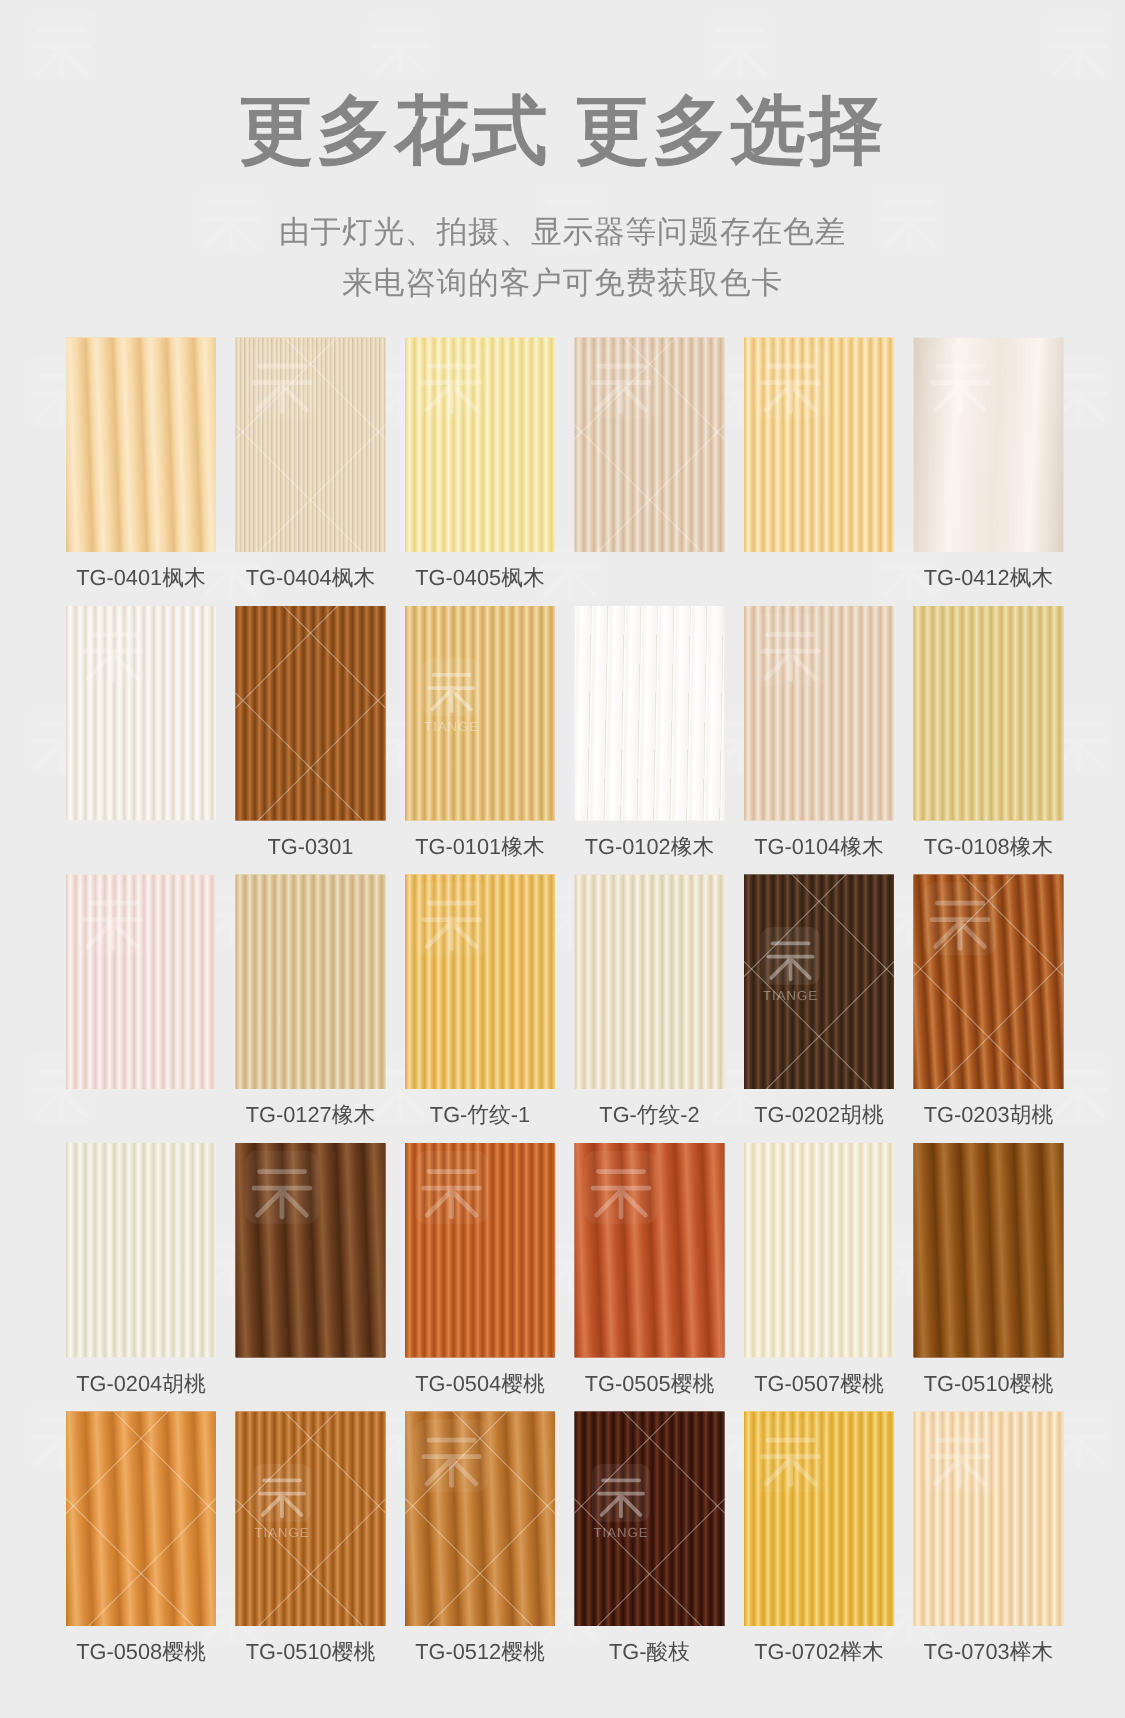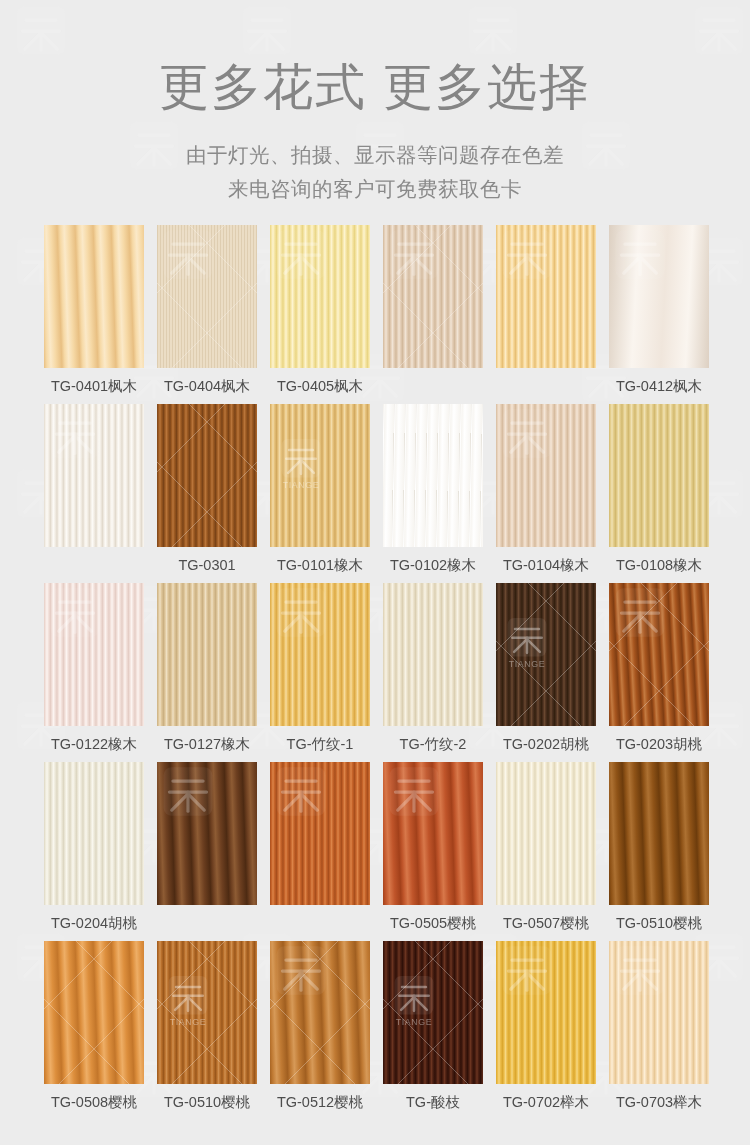--- a/index.html
+++ b/index.html
@@ -24,21 +24,21 @@
   }
   .bgwm {
     position:absolute;
     width:62px; height:62px;
     opacity:.30;
   }
 
   
   #header { position:relative; z-index:2; padding-top:58px; text-align:center; }
   #title {
-    font-size:50px; font-weight:normal; color:#858585;
+    font-size:50px; font-weight:bold; color:#858585;
     letter-spacing:2px; line-height:1.18; white-space:pre;
   }
   .subtitle {
     font-size:20.5px; color:#8a8a8a; line-height:1.55;
     letter-spacing:.5px;
   }
   #sub1 { margin-top:22px; }
   #sub2 { margin-top:2px; }
 
   
@@ -693,21 +693,20 @@
     <g stroke="#ffffff" stroke-width="5.5" stroke-linecap="round" fill="none">
       <line x1="24" y1="26" x2="76" y2="26"></line>
       <line x1="18" y1="45" x2="82" y2="45"></line>
       <line x1="50" y1="45" x2="50" y2="78"></line>
       <line x1="50" y1="48" x2="22" y2="76"></line>
       <line x1="50" y1="48" x2="78" y2="76"></line>
     </g>
 
   </svg></div>
         </div>
-        <span class="label">TG-0122橡木</span>
       </div>
       <div class="cell">
         <div class="swatch" style="background: rgb(223, 199, 156);">
           <div class="grain" style="background: repeating-linear-gradient(90deg, rgb(203, 176, 129) 0px, rgb(223, 199, 156) 1.5px, rgb(239, 224, 195) 3px, rgb(223, 199, 156) 4.5px, rgb(203, 176, 129) 6.5px), repeating-linear-gradient(90deg, rgba(0, 0, 0, 0.1) 0px, rgba(0, 0, 0, 0) 2px, rgba(255, 255, 255, 0.1) 9px, rgba(0, 0, 0, 0) 17px), linear-gradient(rgb(223, 199, 156), rgb(223, 199, 156));"></div>
         </div>
         <span class="label">TG-0127橡木</span>
       </div>
       <div class="cell">
         <div class="swatch" style="background: rgb(236, 194, 104);">
           <div class="grain" style="background: repeating-linear-gradient(90deg, rgb(220, 169, 69) 0px, rgb(236, 194, 104) 1.5px, rgb(247, 220, 159) 3px, rgb(236, 194, 104) 4.5px, rgb(220, 169, 69) 6.5px), repeating-linear-gradient(90deg, rgba(0, 0, 0, 0.1) 0px, rgba(0, 0, 0, 0) 2px, rgba(255, 255, 255, 0.1) 9px, rgba(0, 0, 0, 0) 17px), linear-gradient(rgb(236, 194, 104), rgb(236, 194, 104));"></div>
@@ -800,20 +799,21 @@
     <g stroke="#ffffff" stroke-width="5.5" stroke-linecap="round" fill="none">
       <line x1="24" y1="26" x2="76" y2="26"></line>
       <line x1="18" y1="45" x2="82" y2="45"></line>
       <line x1="50" y1="45" x2="50" y2="78"></line>
       <line x1="50" y1="48" x2="22" y2="76"></line>
       <line x1="50" y1="48" x2="78" y2="76"></line>
     </g>
 
   </svg></div>
         </div>
+        <span class="label">TG-0504樱桃</span>
       </div>
       <div class="cell">
         <div class="swatch" style="background: rgb(192, 85, 42);">
           <div class="grain" style="background: repeating-linear-gradient(88deg, rgb(162, 64, 26) 0px, rgb(192, 85, 42) 3px, rgb(216, 120, 74) 7px, rgb(192, 85, 42) 12px, rgb(162, 64, 26) 18px), repeating-linear-gradient(92deg, rgba(0, 0, 0, 0.14) 0px, rgba(0, 0, 0, 0) 5px, rgba(255, 255, 255, 0.12) 14px, rgba(0, 0, 0, 0) 26px), linear-gradient(rgb(192, 85, 42), rgb(192, 85, 42));"></div>
           <div class="wm" title="TIANGE 天" style="left: 2px; top: 4px;">
   <svg width="58" height="70.76" viewBox="0 0 100 122" xmlns="http://www.w3.org/2000/svg" style="opacity:0.3">
     <rect x="8" y="2" width="84" height="84" rx="14" ry="14" fill="#ffffff" fill-opacity="0.18"></rect>
     <g stroke="#ffffff" stroke-width="5.5" stroke-linecap="round" fill="none">
       <line x1="24" y1="26" x2="76" y2="26"></line>
       <line x1="18" y1="45" x2="82" y2="45"></line>

